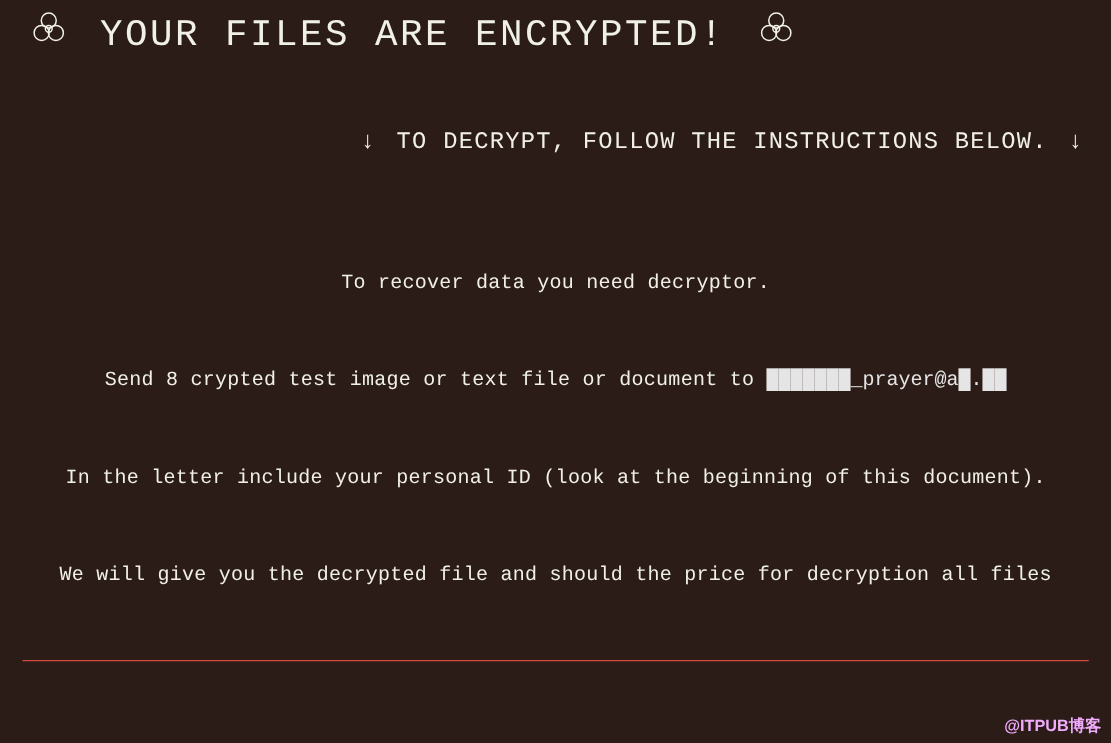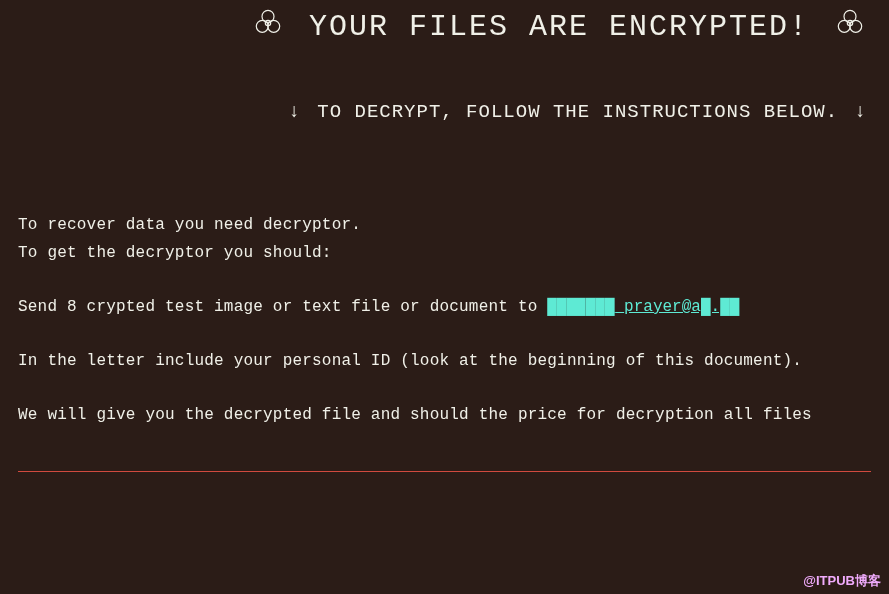--- a/index.html
+++ b/index.html
@@ -9,21 +9,21 @@
   background: #2b1c17;
   font-family: "Courier New", Courier, monospace;
   color: #f0f0e8;
   overflow: hidden;
   position: relative;
 }
 .page {
   padding: 6px 18px 0 18px;
 }
 .title-row {
-  text-align: right;
+  text-align: left;
   font-size: 30px;
   letter-spacing: 2px;
   margin-top: 2px;
 }
 .title-row .hazard {
   display: inline-block;
   vertical-align: middle;
   margin: 0 6px;
 }
 .subtitle-row {
@@ -33,26 +33,25 @@
   margin-top: 54px;
 }
 .arrow { margin: 0 4px; }
 .body-block {
   margin-top: 88px;
   font-size: 16px;
   line-height: 28px;
   letter-spacing: 0.2px;
   white-space: normal;
 }
-.body-block p { margin: 0; }
+.body-block p { margin: 12px; text-align: center; }
 .body-block .gap { height: 26px; }
 .redacted {
-  color: #5eead4;
+  color: #e5e5e5;
   letter-spacing: 0;
-  text-decoration: underline;
 }
 .divider {
   border: none;
   border-top: 1px solid #d14a3f;
   margin: 16px 0 8px 0;
 }
 .watermark {
   position: absolute;
   right: 8px;
   bottom: 4px;
@@ -90,21 +89,20 @@
   </div>
 
   <div class="subtitle-row">
     <span class="arrow">↓</span>
     <span>TO DECRYPT, FOLLOW THE INSTRUCTIONS BELOW.</span>
     <span class="arrow">↓</span>
   </div>
 
   <div class="body-block">
     <p>To recover data you need decryptor.</p>
-    <p>To get the decryptor you should:</p>
     <div class="gap"></div>
     <p>
       <span>Send 8 crypted test image or text file or document to </span><span class="redacted">███████_prayer@a█.██</span>
     </p>
     <div class="gap"></div>
     <p>In the letter include your personal ID (look at the beginning of this document).</p>
     <div class="gap"></div>
     <p>We will give you the decrypted file and should the price for decryption all files</p>
     <div class="gap"></div>
   </div>

